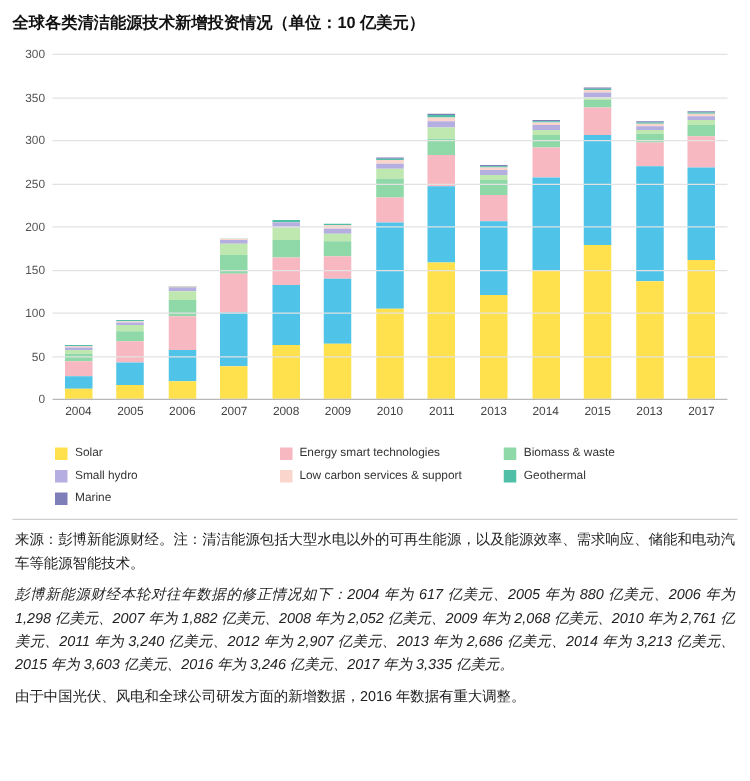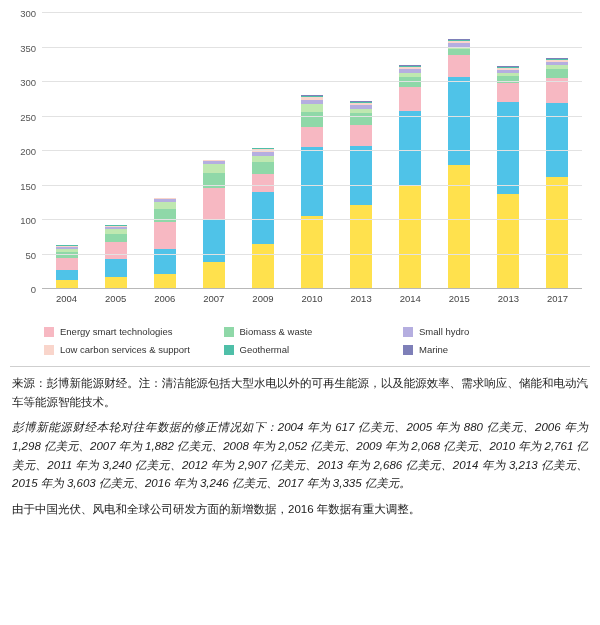--- a/index.html
+++ b/index.html
@@ -132,20 +132,21 @@
   }
   .note-italic {
     font-style: italic;
   }
 </style>
 </head>
 <body>
 
 <div id="page">
 
+  <div class="title">全球各类清洁能源技术新增投资情况（单位：10 亿美元）</div>
 
   <div class="chart-area">
     <div class="plot" id="plot">
       <div class="bars" id="bars">
           <div class="bar-slot">
             <div class="bar-stack">
               <div class="seg" style="height: 7.59px; background: rgb(255, 225, 77);"></div>
               <div class="seg" style="height: 10.35px; background: rgb(79, 195, 232);"></div>
               <div class="seg" style="height: 11.73px; background: rgb(247, 184, 194);"></div>
               <div class="seg" style="height: 6.21px; background: rgb(143, 216, 168);"></div>
@@ -187,20 +188,33 @@
               <div class="seg" style="height: 26.22px; background: rgb(255, 225, 77);"></div>
               <div class="seg" style="height: 42.78px; background: rgb(79, 195, 232);"></div>
               <div class="seg" style="height: 31.05px; background: rgb(247, 184, 194);"></div>
               <div class="seg" style="height: 15.18px; background: rgb(143, 216, 168);"></div>
               <div class="seg" style="height: 8.97px; background: rgb(191, 232, 176);"></div>
               <div class="seg" style="height: 2.76px; background: rgb(181, 174, 224);"></div>
               <div class="seg" style="height: 0.69px; background: rgb(249, 213, 203);"></div>
               <div class="seg" style="height: 0.69px; background: rgb(79, 191, 168);"></div>
             </div>
             <div class="xtick">2007</div>
+          </div>
+          <div class="bar-slot">
+            <div class="bar-stack">
+              <div class="seg" style="height: 42.78px; background: rgb(255, 225, 77);"></div>
+              <div class="seg" style="height: 48.3px; background: rgb(79, 195, 232);"></div>
+              <div class="seg" style="height: 22.08px; background: rgb(247, 184, 194);"></div>
+              <div class="seg" style="height: 13.8px; background: rgb(143, 216, 168);"></div>
+              <div class="seg" style="height: 10.35px; background: rgb(191, 232, 176);"></div>
+              <div class="seg" style="height: 3.45px; background: rgb(181, 174, 224);"></div>
+              <div class="seg" style="height: 0.69px; background: rgb(249, 213, 203);"></div>
+              <div class="seg" style="height: 1.38px; background: rgb(79, 191, 168);"></div>
+            </div>
+            <div class="xtick">2008</div>
           </div>
           <div class="bar-slot">
             <div class="bar-stack">
               <div class="seg" style="height: 44.16px; background: rgb(255, 225, 77);"></div>
               <div class="seg" style="height: 51.75px; background: rgb(79, 195, 232);"></div>
               <div class="seg" style="height: 17.94px; background: rgb(247, 184, 194);"></div>
               <div class="seg" style="height: 11.73px; background: rgb(143, 216, 168);"></div>
               <div class="seg" style="height: 6.9px; background: rgb(191, 232, 176);"></div>
               <div class="seg" style="height: 3.45px; background: rgb(181, 174, 224);"></div>
               <div class="seg" style="height: 2.76px; background: rgb(249, 213, 203);"></div>
@@ -217,20 +231,34 @@
               <div class="seg" style="height: 8.28px; background: rgb(191, 232, 176);"></div>
               <div class="seg" style="height: 4.14px; background: rgb(181, 174, 224);"></div>
               <div class="seg" style="height: 2.76px; background: rgb(249, 213, 203);"></div>
               <div class="seg" style="height: 1.38px; background: rgb(79, 191, 168);"></div>
               <div class="seg" style="height: 0.69px; background: rgb(126, 127, 184);"></div>
             </div>
             <div class="xtick">2010</div>
           </div>
           <div class="bar-slot">
             <div class="bar-stack">
+              <div class="seg" style="height: 109.02px; background: rgb(255, 225, 77);"></div>
+              <div class="seg" style="height: 60.72px; background: rgb(79, 195, 232);"></div>
+              <div class="seg" style="height: 25.53px; background: rgb(247, 184, 194);"></div>
+              <div class="seg" style="height: 13.11px; background: rgb(143, 216, 168);"></div>
+              <div class="seg" style="height: 8.97px; background: rgb(191, 232, 176);"></div>
+              <div class="seg" style="height: 4.83px; background: rgb(181, 174, 224);"></div>
+              <div class="seg" style="height: 2.76px; background: rgb(249, 213, 203);"></div>
+              <div class="seg" style="height: 2.07px; background: rgb(79, 191, 168);"></div>
+              <div class="seg" style="height: 0.69px; background: rgb(126, 127, 184);"></div>
+            </div>
+            <div class="xtick">2011</div>
+          </div>
+          <div class="bar-slot">
+            <div class="bar-stack">
               <div class="seg" style="height: 82.8px; background: rgb(255, 225, 77);"></div>
               <div class="seg" style="height: 59.34px; background: rgb(79, 195, 232);"></div>
               <div class="seg" style="height: 20.7px; background: rgb(247, 184, 194);"></div>
               <div class="seg" style="height: 12.42px; background: rgb(143, 216, 168);"></div>
               <div class="seg" style="height: 3.45px; background: rgb(191, 232, 176);"></div>
               <div class="seg" style="height: 4.14px; background: rgb(181, 174, 224);"></div>
               <div class="seg" style="height: 2.07px; background: rgb(249, 213, 203);"></div>
               <div class="seg" style="height: 1.38px; background: rgb(79, 191, 168);"></div>
               <div class="seg" style="height: 0.69px; background: rgb(126, 127, 184);"></div>
             </div>
@@ -318,20 +346,24 @@
           <div class="ytick" style="top: 0px;">350</div>
         </div>
         <div class="grid-line" style="top: 0px;">
           <div class="ytick" style="top: 0px;">300</div>
         </div>
       </div>
   </div>
 
   <div class="legend" id="legend">
       <div class="legend-item">
+        <span class="swatch" style="background: rgb(255, 225, 77);"></span>
+        <span>Solar</span>
+      </div>
+      <div class="legend-item">
         <span class="swatch" style="background: rgb(247, 184, 194);"></span>
         <span>Energy smart technologies</span>
       </div>
       <div class="legend-item">
         <span class="swatch" style="background: rgb(143, 216, 168);"></span>
         <span>Biomass &amp; waste</span>
       </div>
       <div class="legend-item">
         <span class="swatch" style="background: rgb(181, 174, 224);"></span>
         <span>Small hydro</span>

